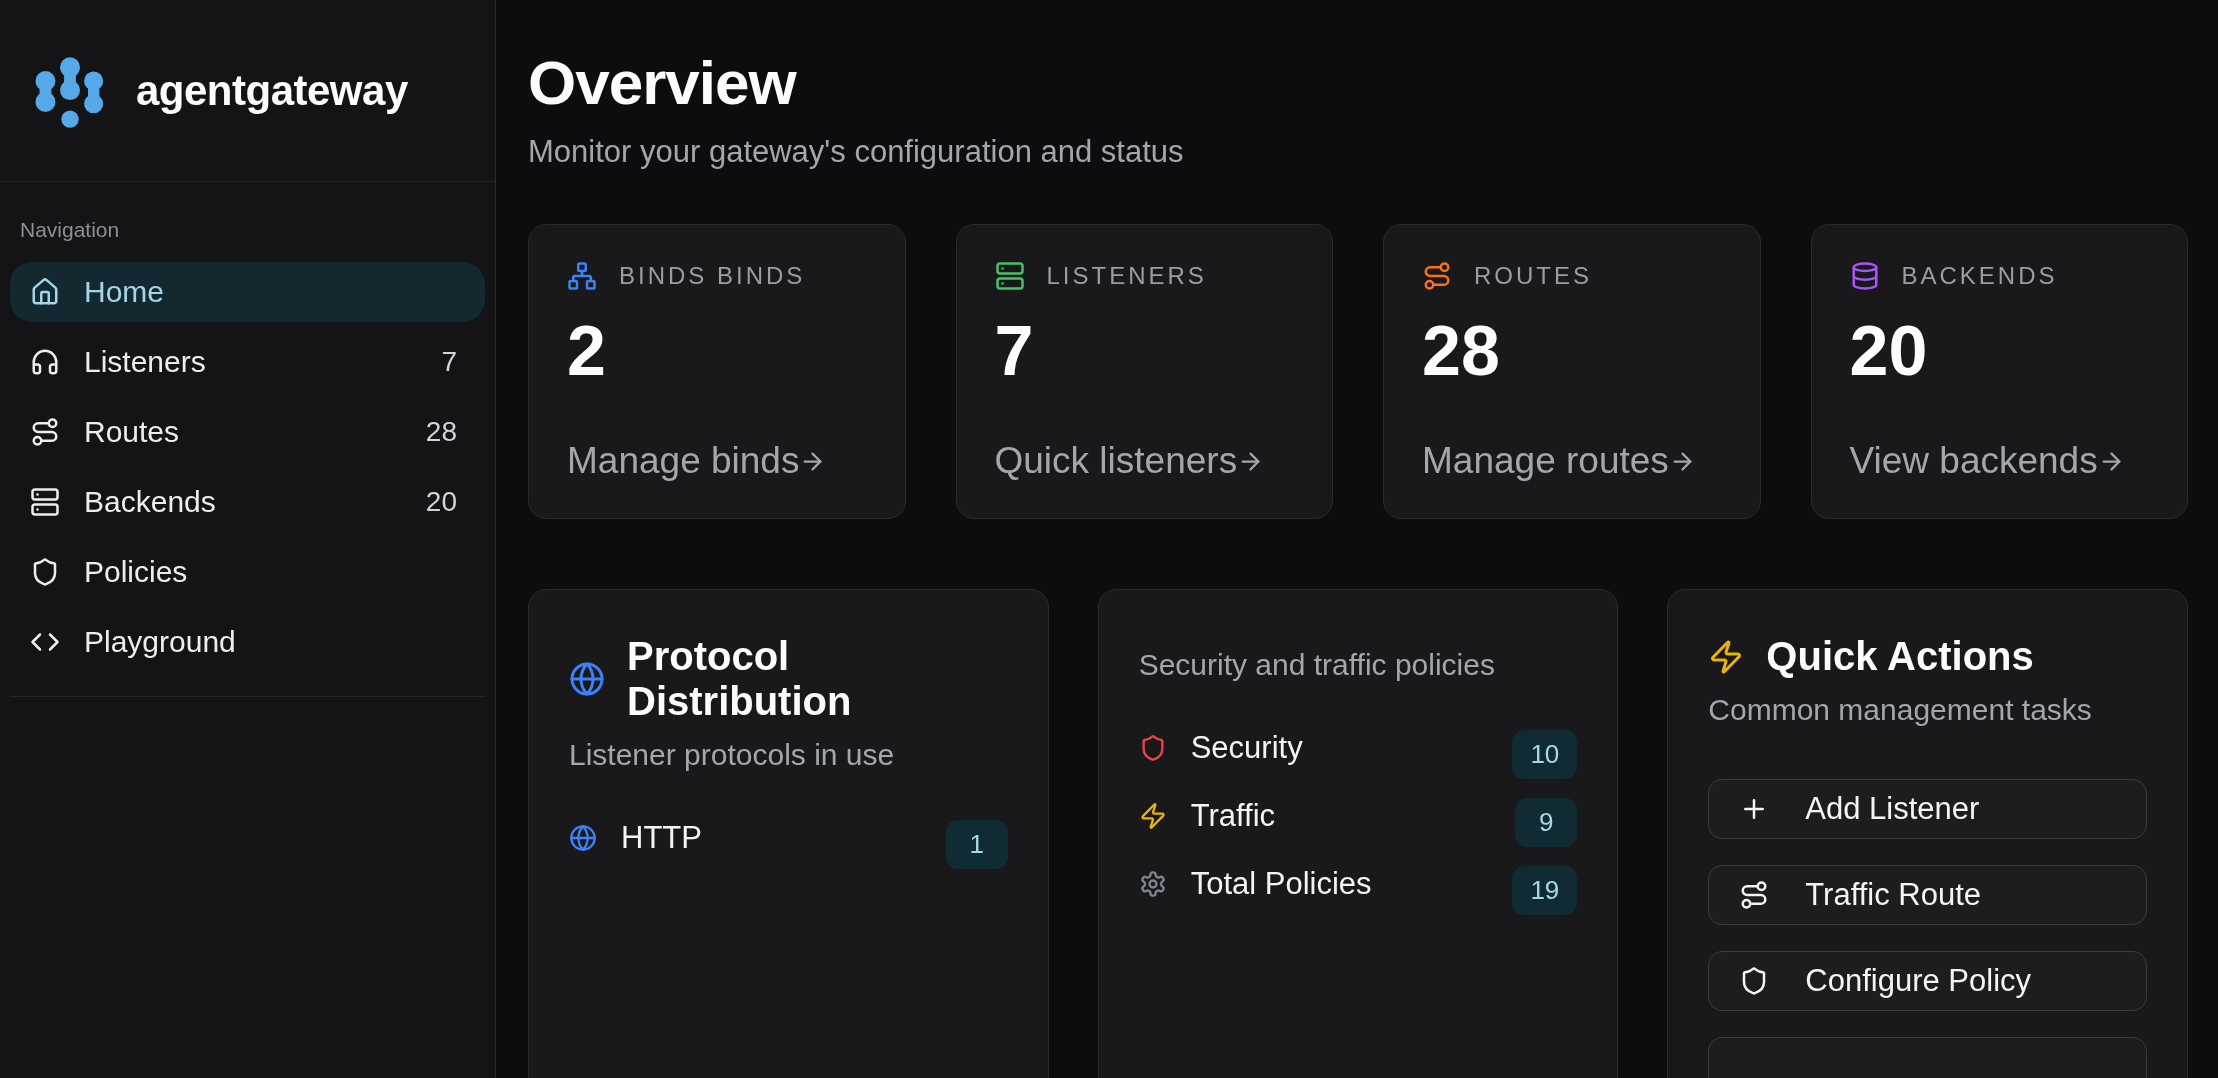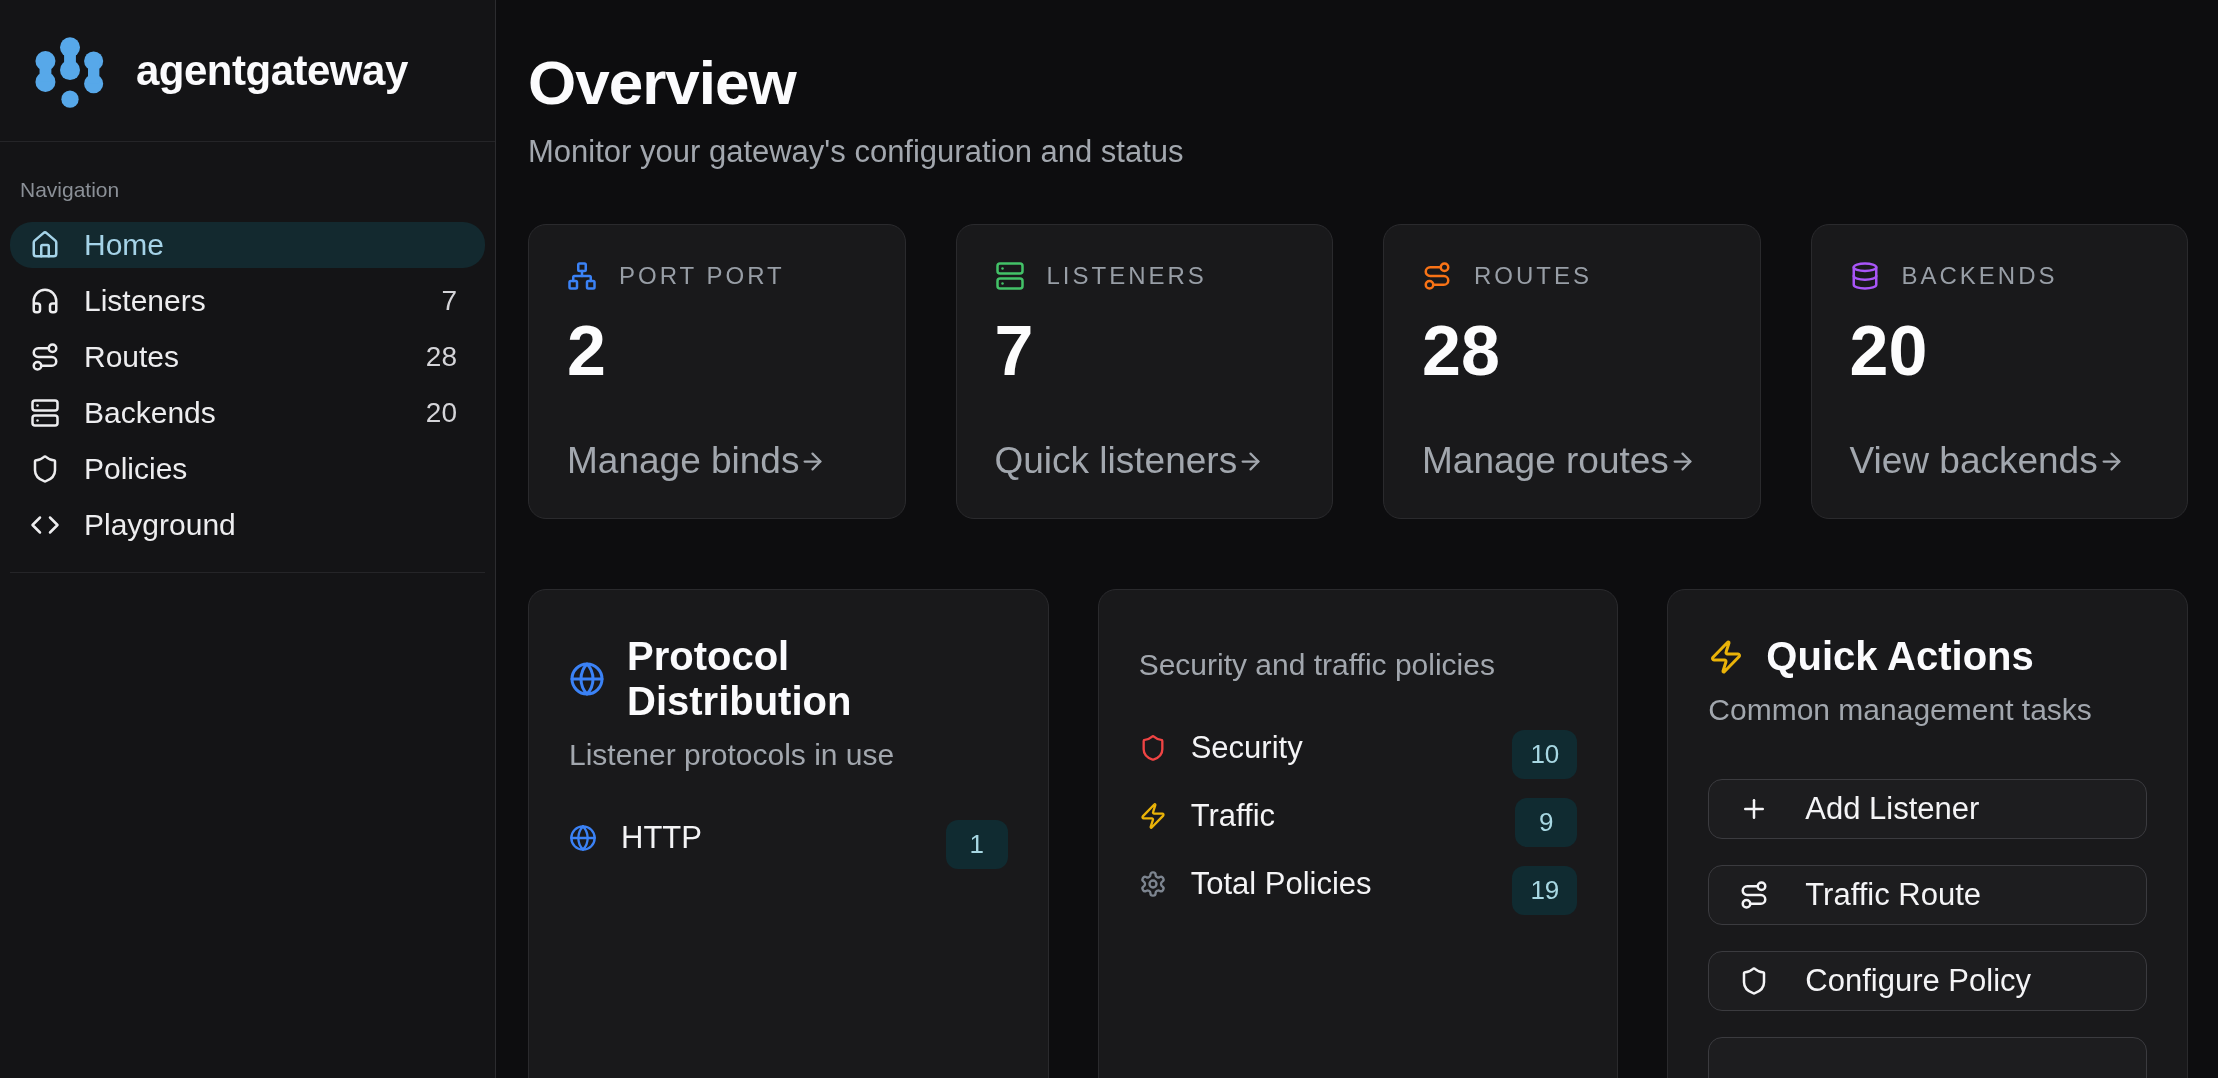--- a/index.html
+++ b/index.html
@@ -9,28 +9,28 @@
     position:relative; width:2218px; height:1078px; overflow:hidden;
     display:flex; background:#0d0d0f; color:#f4f4f6;
   }
   
   .sidebar{
     width:496px; min-width:496px; height:100%;
     background:#141416; border-right:1px solid #2c2c2f;
     display:flex; flex-direction:column;
   }
   .brand{
-    height:142px; display:flex; align-items:center; gap:26px;
+    height:182px; display:flex; align-items:center; gap:26px;
     padding-left:30px; border-bottom:1px solid #252528;
   }
   .brand-name{ font-size:42px; font-weight:700; color:#fbfbfd; letter-spacing:-0.5px; }
   .nav{ padding:30px 10px 0 10px; }
   .nav-label{ font-size:21px; color:#8b9097; margin:6px 0 20px 10px; }
   .nav-item{
-    height:46px; display:flex; align-items:center; gap:24px;
+    height:60px; display:flex; align-items:center; gap:24px;
     padding:0 20px; margin-bottom:10px; border-radius:22px;
     font-size:30px; color:#ededef; cursor:pointer;justify-content:center;
   }
   .nav-item .nicon{ width:30px; height:30px; display:flex; }
   .nav-item.active{ background:#13292f; color:#a5d3e8; }
   .nav-badge{ margin-left:auto; font-size:28px; color:#d4d4d8; padding-right:8px; }
   .nav-sep{ border-top:1px solid #252528; margin-top:24px; }
   
   .main{ flex:1; padding:52px 30px 0 32px; overflow:hidden; }
   .page-title{ font-size:62px; font-weight:800; color:#fbfbfd; letter-spacing:-1px; line-height:1; }
@@ -192,21 +192,21 @@
         <div class="stat-head">
           <span class="sicon" style="color: rgb(59, 130, 246);">
             <svg width="30" height="30" viewBox="0 0 24 24" fill="none" stroke="currentColor" stroke-width="2" stroke-linecap="round" stroke-linejoin="round">
                 <rect x="16" y="16" width="6" height="6" rx="1"></rect>
                 <rect x="2" y="16" width="6" height="6" rx="1"></rect>
                 <rect x="9" y="2" width="6" height="6" rx="1"></rect>
                 <path d="M5 16v-3a1 1 0 0 1 1-1h12a1 1 0 0 1 1 1v3"></path>
                 <path d="M12 12V8"></path>
               </svg>
           </span>
-          <span class="stat-label">PORT PORT</span>
+          <span class="stat-label">BINDS BINDS</span>
         </div>
         <div class="stat-value">2</div>
         <div class="stat-link">
           <span>Manage binds</span>
           <span class="aicon">
             <svg width="27" height="27" viewBox="0 0 24 24" fill="none" stroke="currentColor" stroke-width="2" stroke-linecap="round" stroke-linejoin="round">
                 <path d="M5 12h14"></path>
                 <path d="m12 5 7 7-7 7"></path>
               </svg>
           </span>

